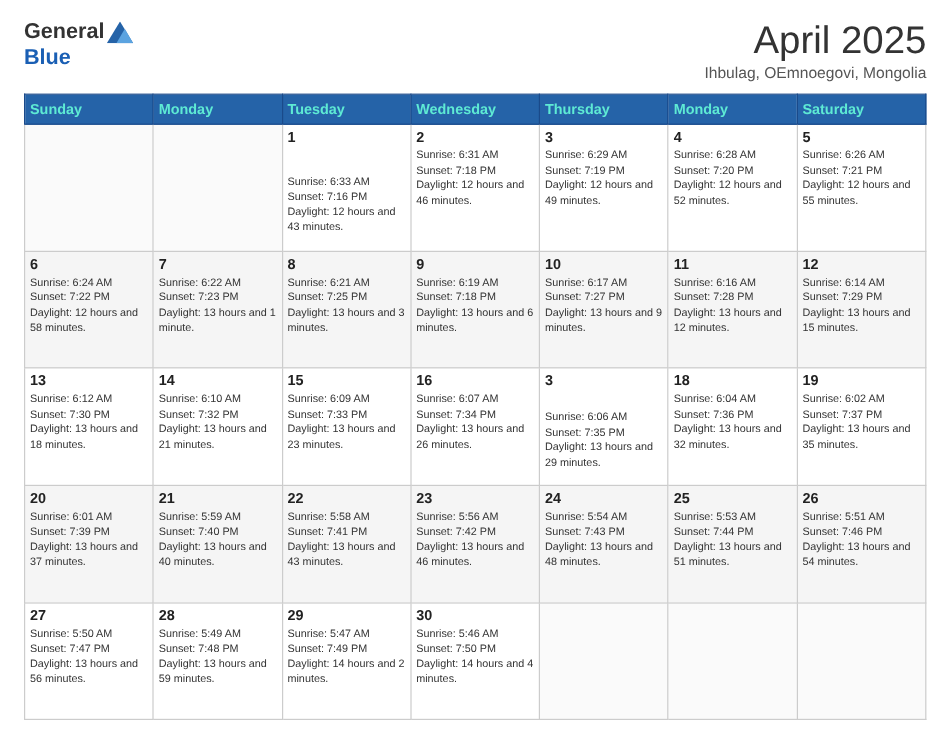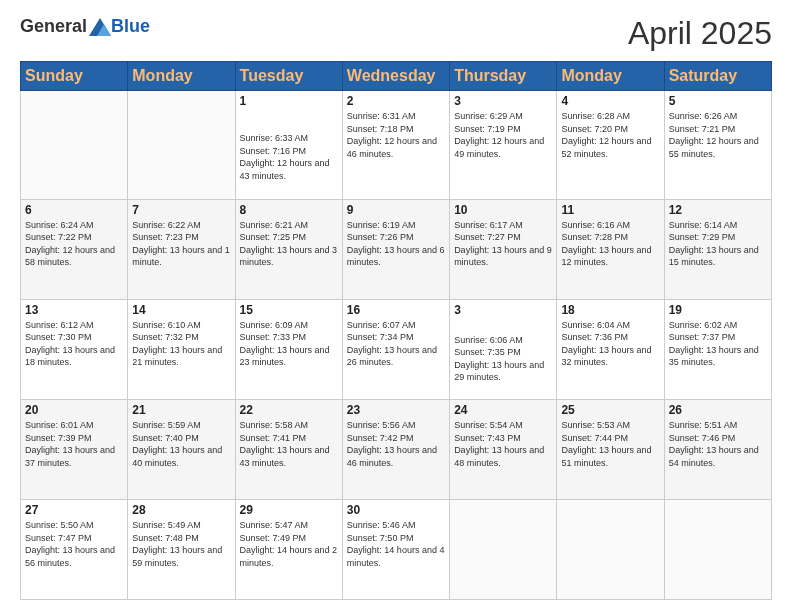--- a/index.html
+++ b/index.html
@@ -18,21 +18,21 @@
       flex-direction: column;
     }
     .header {
       display: flex;
       justify-content: space-between;
       align-items: flex-start;
       margin-bottom: 10px;
     }
     .logo {
       display: flex;
-      flex-direction: row;
+      flex-direction: column;
       align-items: flex-start;
     }
     .logo-text {
       display: flex;
       align-items: center;
     }
     .logo-general {
       font-size: 18px;
       font-weight: bold;
       color: #333;
@@ -63,22 +63,22 @@
     }
     .calendar {
       flex: 1;
       border: 1px solid #ccc;
       border-collapse: collapse;
       width: 100%;
       table-layout: fixed;
     }
     .calendar thead tr th {
       background: #2563a8;
-      color: #fdba74;
-      font-size: 16px;
+      color: #5eead4;
+      font-size: 12px;
       font-weight: bold;
       padding: 5px 4px;
       text-align: left;
       border: 1px solid #1a4a8a;
     }
     .calendar tbody tr td {
       vertical-align: top;
       border: 1px solid #ccc;
       padding: 3px 4px;
       font-size: 9.5px;
@@ -114,20 +114,21 @@
         <span class="logo-general">General</span>
         <svg class="logo-icon" viewBox="0 0 22 18">
           <polygon points="0,18 11,0 22,18" fill="#2563a8"></polygon>
           <polygon points="8,18 15,6 22,18" fill="#5ba3e0"></polygon>
         </svg>
       </div>
       <span class="logo-blue">Blue</span>
     </div>
     <div class="title-area">
       <div class="month-title">April 2025</div>
+      <div class="subtitle">Ihbulag, OEmnoegovi, Mongolia</div>
     </div>
   </div>
 
   <table class="calendar">
     <thead>
       <tr>
         <th>Sunday</th>
         <th>Monday</th>
         <th>Tuesday</th>
         <th>Wednesday</th>
@@ -186,21 +187,21 @@
           </td>
           <td>
             <span class="cell-day">8</span>
             <div class="cell-info" style="white-space: pre-line;">Sunrise: 6:21 AM
 Sunset: 7:25 PM
 Daylight: 13 hours and 3 minutes.</div>
           </td>
           <td>
             <span class="cell-day">9</span>
             <div class="cell-info" style="white-space: pre-line;">Sunrise: 6:19 AM
-Sunset: 7:26 PM
+Sunset: 7:18 PM
 Daylight: 13 hours and 6 minutes.</div>
           </td>
           <td>
             <span class="cell-day">10</span>
             <div class="cell-info" style="white-space: pre-line;">Sunrise: 6:17 AM
 Sunset: 7:27 PM
 Daylight: 13 hours and 9 minutes.</div>
           </td>
           <td>
             <span class="cell-day">11</span>

